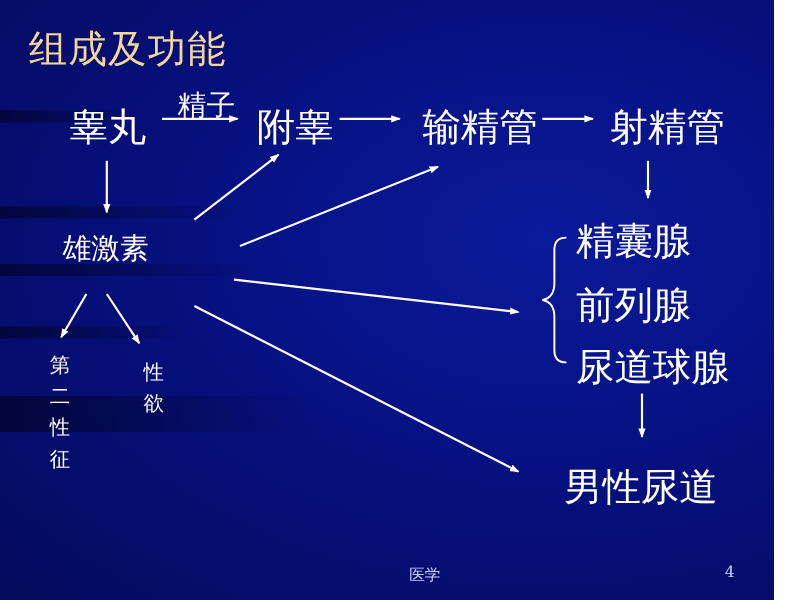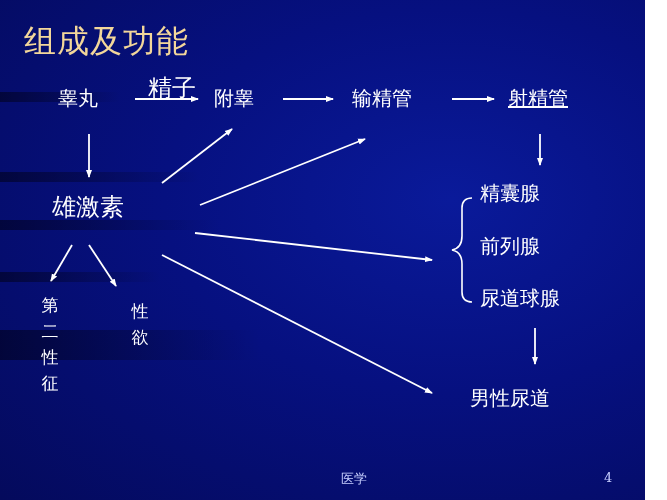--- a/index.html
+++ b/index.html
@@ -5,21 +5,21 @@
   html,body{margin:0;padding:0;}
   body{width:667px;height:500px;overflow:hidden;font-family:"DejaVu Sans","Liberation Sans",sans-serif;}
   .slide{position:relative;width:645px;height:500px;overflow:hidden;
     background:
       linear-gradient(180deg, rgba(0,0,0,0) 0%, rgba(0,0,0,0) 100%),
       radial-gradient(ellipse at 70% 40%, #0a1a9a 0%, #061080 45%, #040a5c 100%);
   }
   .stripe{position:absolute;left:0;height:10px;background:linear-gradient(90deg,rgba(0,0,20,0.55),rgba(0,0,20,0));}
   .deco{position:absolute;background:linear-gradient(90deg,#2a50e0,#6f8fff);}
   .title{position:absolute;left:24px;top:20px;font-size:32px;color:#f3d79a;letter-spacing:1px;}
-  .node{position:absolute;color:#ffffff;font-size:20px;white-space:nowrap;}
+  .node{position:absolute;color:#ffffff;font-size:32px;white-space:nowrap;}
   .small{font-size:24px;}
   .vert{position:absolute;color:#fff;font-size:17px;width:24px;line-height:26px;text-align:center;}
   .footer{position:absolute;font-family:"DejaVu Serif","Liberation Serif",serif;font-size:13px;color:#c8d0ff;}
   svg{position:absolute;left:0;top:0;}
 </style>
 </head>
 <body>
 
 <div class="slide">
   <div class="stripe" style="top:92px;width:120px;"></div>
@@ -31,31 +31,31 @@
   <div class="deco" style="left:645px;top:121px;width:22px;height:10px;"></div>
   <div class="deco" style="left:645px;top:238px;width:22px;height:10px;transform:skewY(12deg);"></div>
   <div class="deco" style="left:645px;top:352px;width:22px;height:12px;transform:skewY(30deg);"></div>
 
   <div class="title">组成及功能</div>
 
   <div class="node" style="left:58px;top:85px;">睾丸</div>
   <div class="node small" style="left:148px;top:72px;">精子</div>
   <div class="node" style="left:352px;top:85px;">输精管</div>
   <div class="node" style="left:214px;top:85px;">附睾</div>
-  <div class="node" style="left:508px;top:85px;text-decoration:underline;">射精管</div>
+  <div class="node" style="left:508px;top:85px;">射精管</div>
 
   <div class="node small" style="left:52px;top:191px;">雄激素</div>
 
   <div class="node" style="left:480px;top:180px;">精囊腺</div>
   <div class="node" style="left:480px;top:233px;">前列腺</div>
   <div class="node" style="left:480px;top:285px;">尿道球腺</div>
   <div class="node" style="left:470px;top:385px;">男性尿道</div>
 
   <div class="vert" style="left:38px;top:292px;">第二性征</div>
-  <div class="vert" style="left:128px;top:298px;">性欲</div>
+  <div class="vert" style="left:116px;top:298px;">性欲</div>
 
   <svg width="667" height="500">
     <defs>
       <marker id="ah" markerWidth="8" markerHeight="8" refX="7" refY="4" orient="auto" markerUnits="userSpaceOnUse">
         <path d="M0,1 L8,4 L0,7 Z" fill="#ffffff"></path>
       </marker>
     </defs>
     <g stroke="#ffffff" stroke-width="1.8" fill="none" marker-end="url(#ah)">
       <line x1="135" y1="99" x2="198" y2="99"></line>
       <line x1="283" y1="99" x2="333" y2="99"></line>

